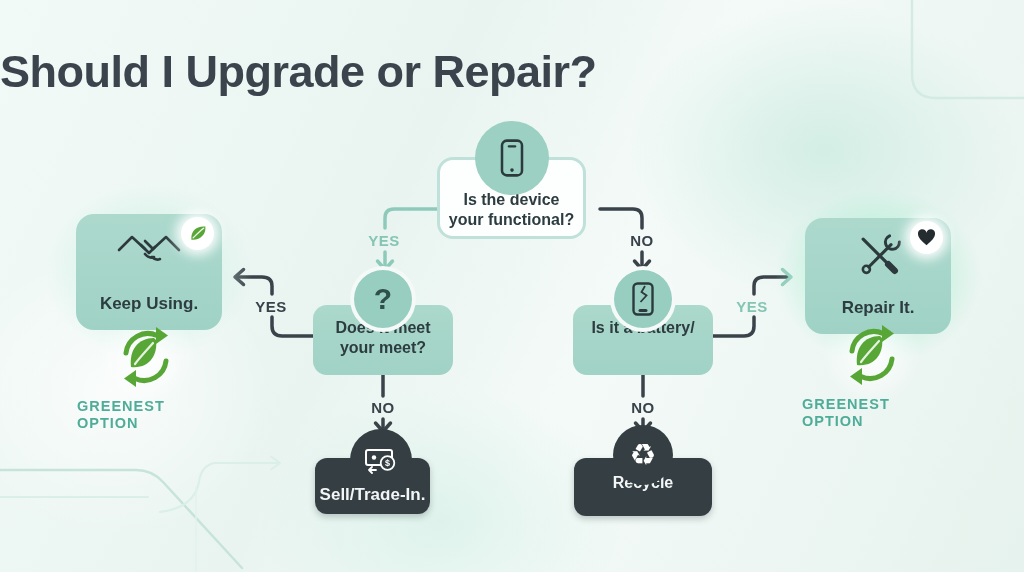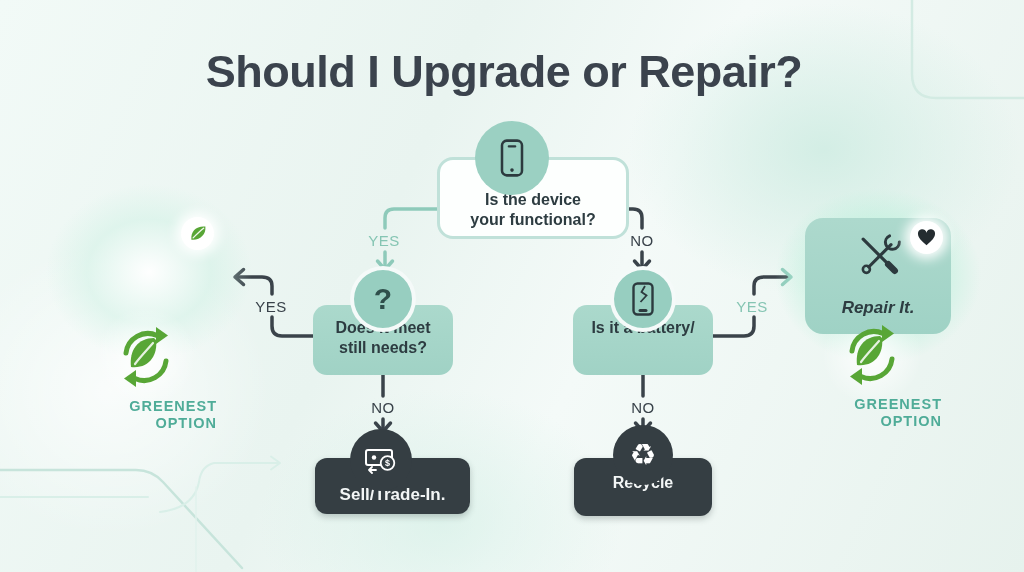--- a/index.html
+++ b/index.html
@@ -45,28 +45,28 @@
   .circ-dark { background:#353e43; }
 
   .qmark { font-size:30px; font-weight:800; color:#2f4f4b; font-family:"Liberation Sans",sans-serif; }
   .recycle-glyph { font-size:30px; color:#ffffff; font-family:"DejaVu Sans",sans-serif; line-height:1; }
 
   .badge { position:absolute; z-index:5; width:33px; height:33px; border-radius:50%;
     background:#ffffff; display:flex; align-items:center; justify-content:center;
     box-shadow:0 0 12px 5px rgba(255,255,255,.95); }
 
   .conn-label { position:absolute; z-index:4; transform:translate(-50%,-50%);
-    font-size:15px; font-weight:400; letter-spacing:.5px; }
+    font-size:15px; font-weight:700; letter-spacing:.5px; }
   .lbl-teal { color:#85c5b3; }
   .lbl-dark { color:#39424a;text-align:center; }
 
-  .title { position:absolute; z-index:3; top:46px; left:0; width:1008px; text-align:center;
+  .title { position:absolute; z-index:3; top:46px; left:0; width:1008px; 
     font-size:45px; font-weight:800; letter-spacing:-.5px; color:#3b434d; }
 
-  .greenest { position:absolute; z-index:3; width:140px; text-align:right;
+  .greenest { position:absolute; z-index:3; width:140px; text-align:left;
     font-size:14.5px; font-weight:800; letter-spacing:1px; line-height:17px; color:#4fac98; }
 
   .node-label-abs { position:absolute; left:0; width:100%; text-align:center; }
 </style>
 </head>
 <body>
 
 <div id="canvas">
 
   <div class="blob blob1"></div>
@@ -102,63 +102,74 @@
 
     <path d="M383,375 L383,396" stroke="#3a434a" stroke-width="3.5"></path>
     <path d="M383,419 L383,428" stroke="#3a434a" stroke-width="3.5"></path>
     <path d="M375.5,423 L383,431.5 L390.5,423" stroke="#3a434a" stroke-width="3.5"></path>
 
     <path d="M643,375 L643,396" stroke="#3a434a" stroke-width="3.5"></path>
     <path d="M643,419 L643,428" stroke="#3a434a" stroke-width="3.5"></path>
     <path d="M635.5,423 L643,431.5 L650.5,423" stroke="#3a434a" stroke-width="3.5"></path>
   </svg>
 
-  <div class="node-box root-box" style="left:437px; top:157px; width:192px; height:82px; padding-top:30px;">
+  <div class="node-box root-box" style="left:437px; top:157px; width:149px; height:82px; padding-top:30px;">
     <div>Is the device</div>
     <div>your functional?</div>
   </div>
   <div class="circ circ-teal" style="left:475px; top:121px; width:74px; height:74px;">
     <svg width="26" height="40" viewBox="0 0 24 38">
       <rect x="2.5" y="2.5" width="19" height="33" rx="4.5" fill="none" stroke="#2c3a3e" stroke-width="2.4"></rect>
       <path d="M9,8 h6" stroke="#2c3a3e" stroke-width="2.2" stroke-linecap="round"></path>
       <circle cx="12" cy="30.5" r="1.7" fill="#2c3a3e"></circle>
     </svg>
   </div>
 
   <div class="node-box q-box" style="left:313px; top:305px; width:140px; height:70px; padding-top:13px;">
     <div>Does it meet</div>
-    <div>still needs?</div>
+    <div>your meet?</div>
   </div>
   <div class="circ circ-ring" style="left:350px; top:266px; width:66px; height:66px;">
     <span class="qmark">?</span>
   </div>
 
   <div class="node-box q-box" style="left:573px; top:305px; width:140px; height:70px; padding-top:13px;">
     <div>Is it a battery/</div>
   </div>
   <div class="circ circ-ring" style="left:610px; top:266px; width:66px; height:66px;">
     <svg width="24" height="36" viewBox="0 0 24 36">
       <rect x="2.5" y="2.5" width="19" height="31" rx="4" fill="none" stroke="#2c3a3e" stroke-width="2.4"></rect>
       <path d="M14,5 l-3.5,6 l5,3.5 l-6,6.5" fill="none" stroke="#2c3a3e" stroke-width="1.8"></path>
       <path d="M9,29.5 h6" stroke="#2c3a3e" stroke-width="3" stroke-linecap="round"></path>
     </svg>
   </div>
 
   <div class="glow" style="left:46px; top:184px; width:206px; height:176px;
        background:radial-gradient(closest-side, rgba(255,255,255,.95), rgba(210,242,230,.55) 60%, rgba(210,242,230,0));"></div>
+  <div class="node-box result-box" style="left:76px; top:214px; width:146px; height:116px;">
+    <svg width="68" height="46" viewBox="0 0 68 46" style="margin-top:14px;" fill="none" stroke="#2c3a3e" stroke-width="2.6" stroke-linecap="round" stroke-linejoin="round">
+      <path d="M4,22 L17,9 L30,21"></path>
+      <path d="M64,22 L51,9 L38,21"></path>
+      <path d="M26,17 L34,25 L40,19"></path>
+      <path d="M30,13 L38,21"></path>
+      <path d="M30,26 q4,5 9,3"></path>
+      <path d="M37,29 q4,4 8,2"></path>
+    </svg>
+    <div class="node-label-abs" style="bottom:16px;">Keep Using.</div>
+  </div>
   <div class="badge" style="left:181px; top:217px;">
     <svg width="21" height="21" viewBox="0 0 24 24">
       <path d="M5,19 C4,9 11,3 21,4 C22,13 15,20 5,19 Z" fill="#58a636"></path>
       <path d="M7,17 C11,13 15,9 19,6" stroke="rgba(255,255,255,.9)" stroke-width="1.6" fill="none" stroke-linecap="round"></path>
     </svg>
   </div>
 
   <div class="glow" style="left:775px; top:188px; width:206px; height:176px;
        background:radial-gradient(closest-side, rgba(255,255,255,.95), rgba(185,240,218,.6) 60%, rgba(185,240,218,0));"></div>
-  <div class="node-box result-box" style="left:805px; top:218px; width:146px; height:116px;font-style:italic;">
+  <div class="node-box result-box" style="left:805px; top:218px; width:146px; height:116px;">
     <svg width="56" height="52" viewBox="0 0 56 56" style="margin-top:10px;" fill="none" stroke="#2c3a3e" stroke-linecap="round" stroke-linejoin="round">
       <path d="M12,12 L39,39" stroke-width="3.4"></path>
       <path d="M39,39 L46,46" stroke-width="7"></path>
       <path d="M51,15 a7.5,7.5 0 1 1 -10.5,-6.5" stroke-width="3.2"></path>
       <path d="M42,18 L18,42" stroke-width="3.4"></path>
       <circle cx="15.5" cy="44.5" r="3.8" stroke-width="2.8"></circle>
     </svg>
     <div class="node-label-abs" style="bottom:16px;">Repair It.</div>
   </div>
   <div class="badge" style="left:910px; top:221px;">
@@ -203,21 +214,21 @@
 
   <div class="circ circ-dark" style="left:350px; top:429px; width:62px; height:62px;">
     <svg width="36" height="28" viewBox="0 0 36 28">
       <rect x="3" y="4" width="26" height="15" rx="2" fill="none" stroke="#ffffff" stroke-width="2"></rect>
       <circle cx="11" cy="11.5" r="2.2" fill="#ffffff"></circle>
       <circle cx="24.5" cy="17" r="6.8" fill="#353e43" stroke="#ffffff" stroke-width="1.8"></circle>
       <text x="24.5" y="20.2" text-anchor="middle" font-size="9" font-weight="bold" fill="#ffffff" font-family="Liberation Sans, sans-serif">$</text>
       <path d="M13,24 h-7 m0,0 l3,-3 m-3,3 l3,3" stroke="#ffffff" stroke-width="1.8" fill="none" stroke-linecap="round" stroke-linejoin="round"></path>
     </svg>
   </div>
-  <div class="node-box dark-box" style="left:315px; top:458px; width:155px; height:56px; font-size:17px; padding-top:27px;">
+  <div class="node-box dark-box" style="left:315px; top:458px; width:115px; height:56px; font-size:17px; padding-top:27px;">
     <div>Sell/Trade-In.</div>
   </div>
 
   <div class="circ circ-dark" style="left:613px; top:425px; width:60px; height:60px;">
     <span class="recycle-glyph">♻</span>
   </div>
   <div class="node-box dark-box" style="left:574px; top:458px; width:138px; height:58px; font-size:16px; line-height:21px; padding-top:14px;">
     <div>Recycle</div>
   </div>
 

